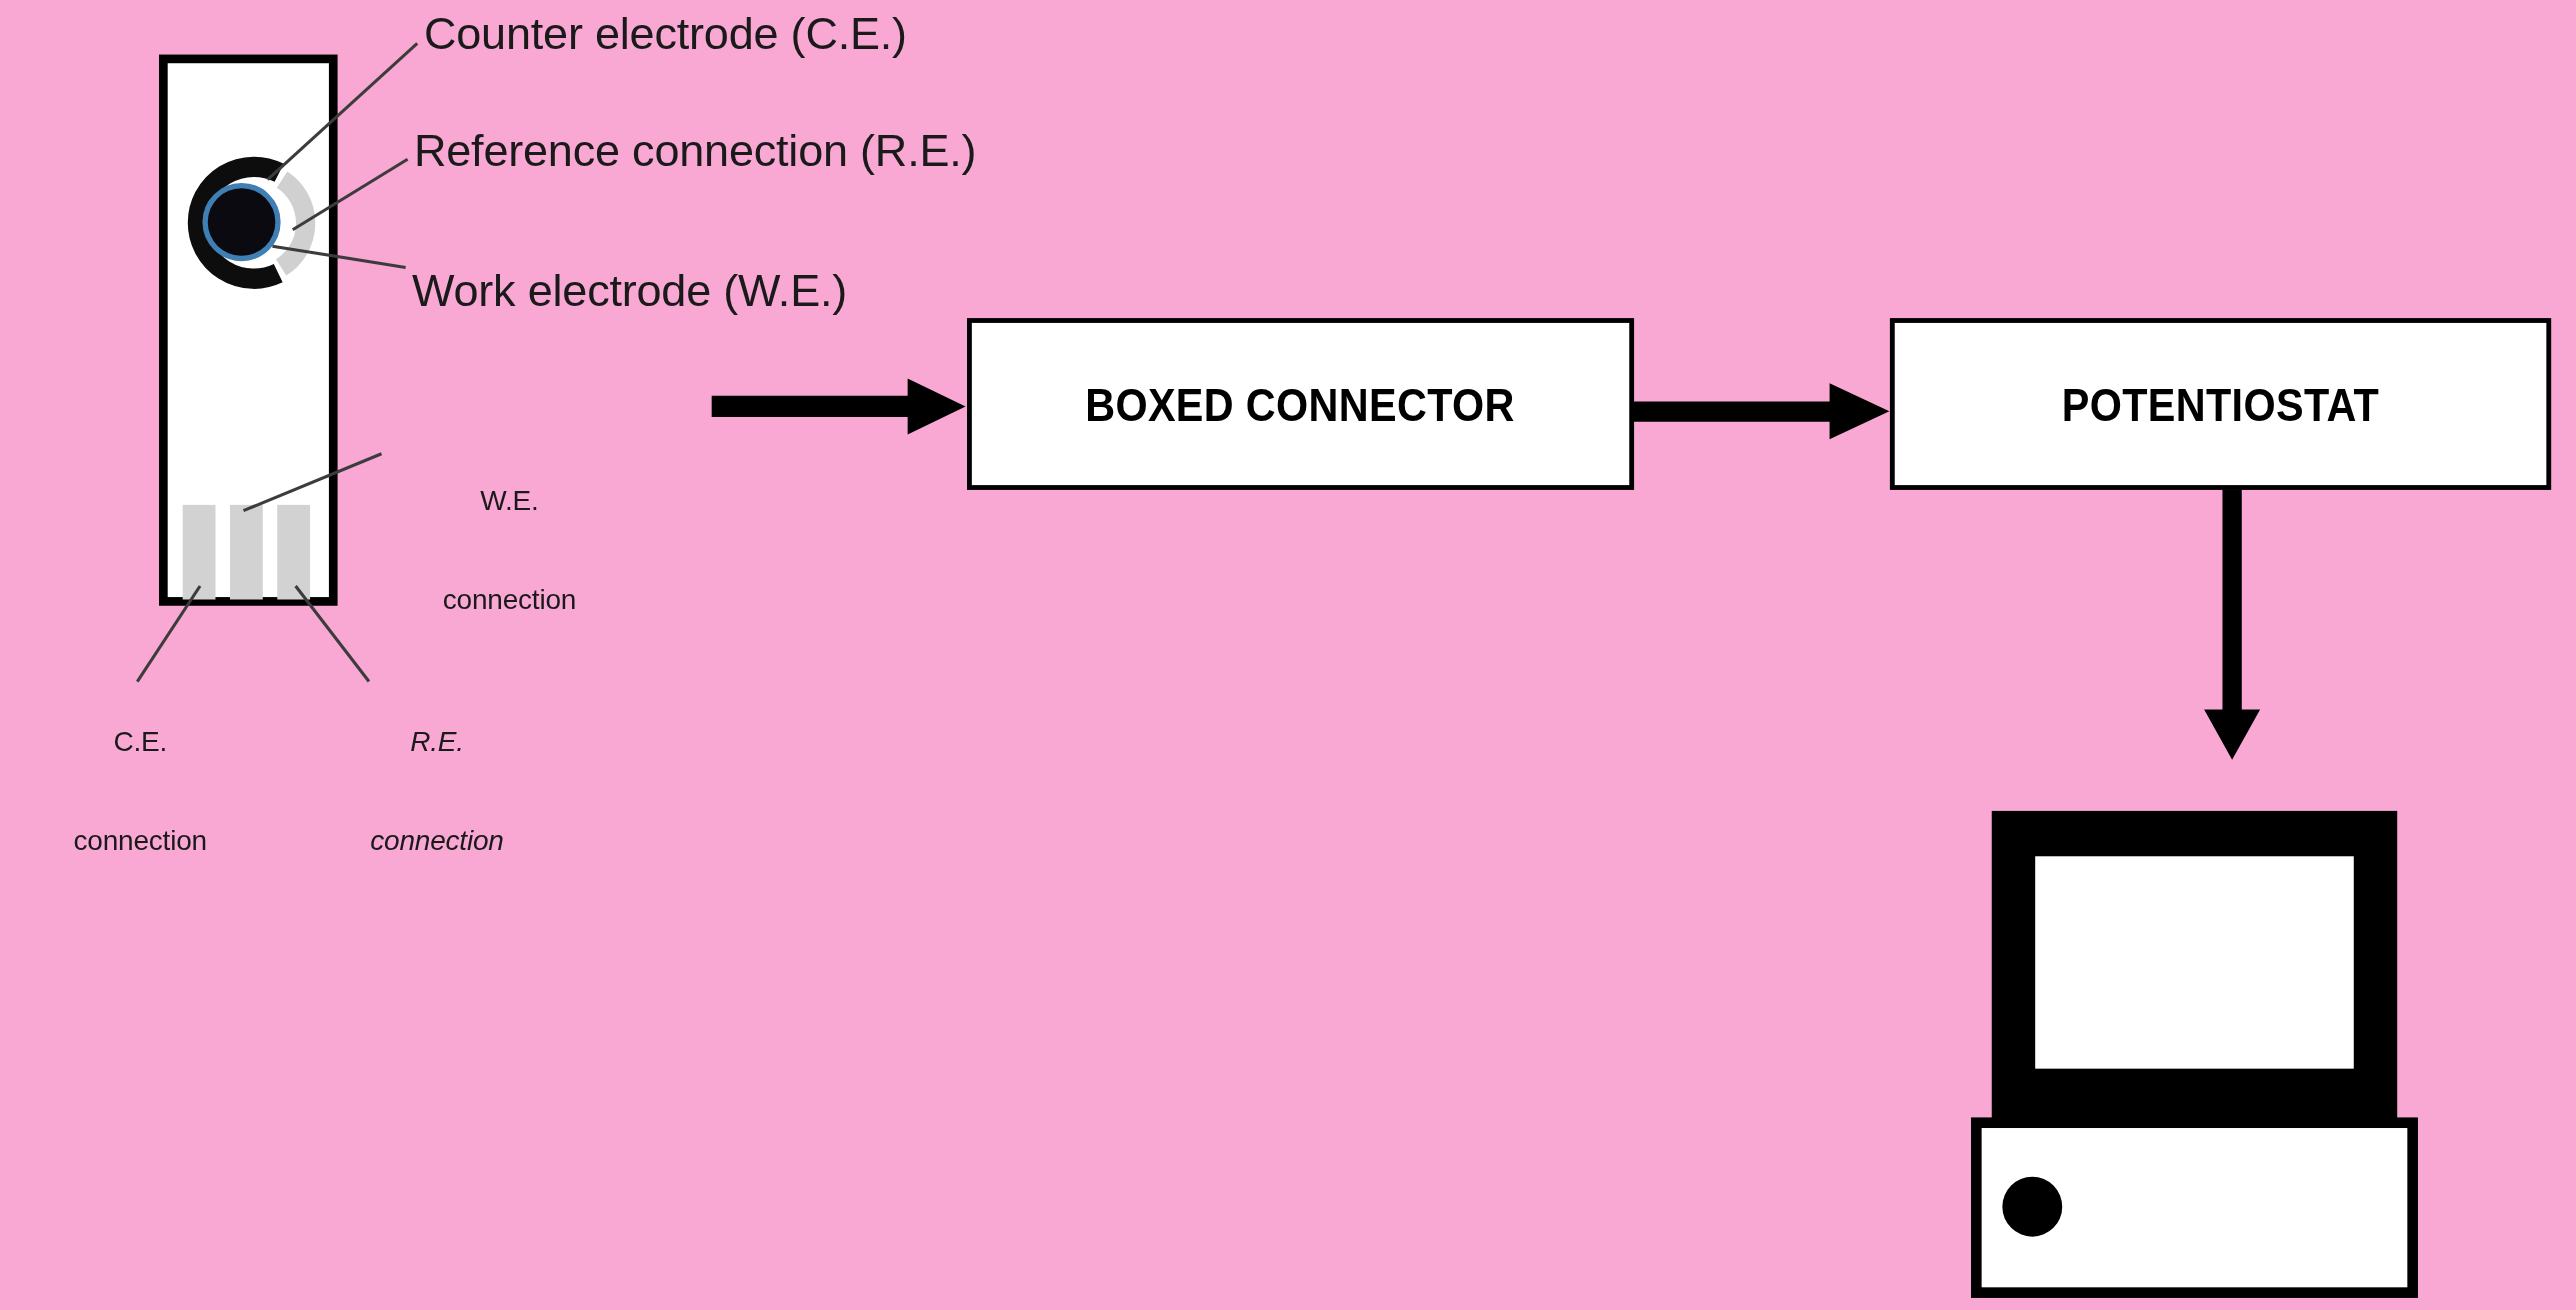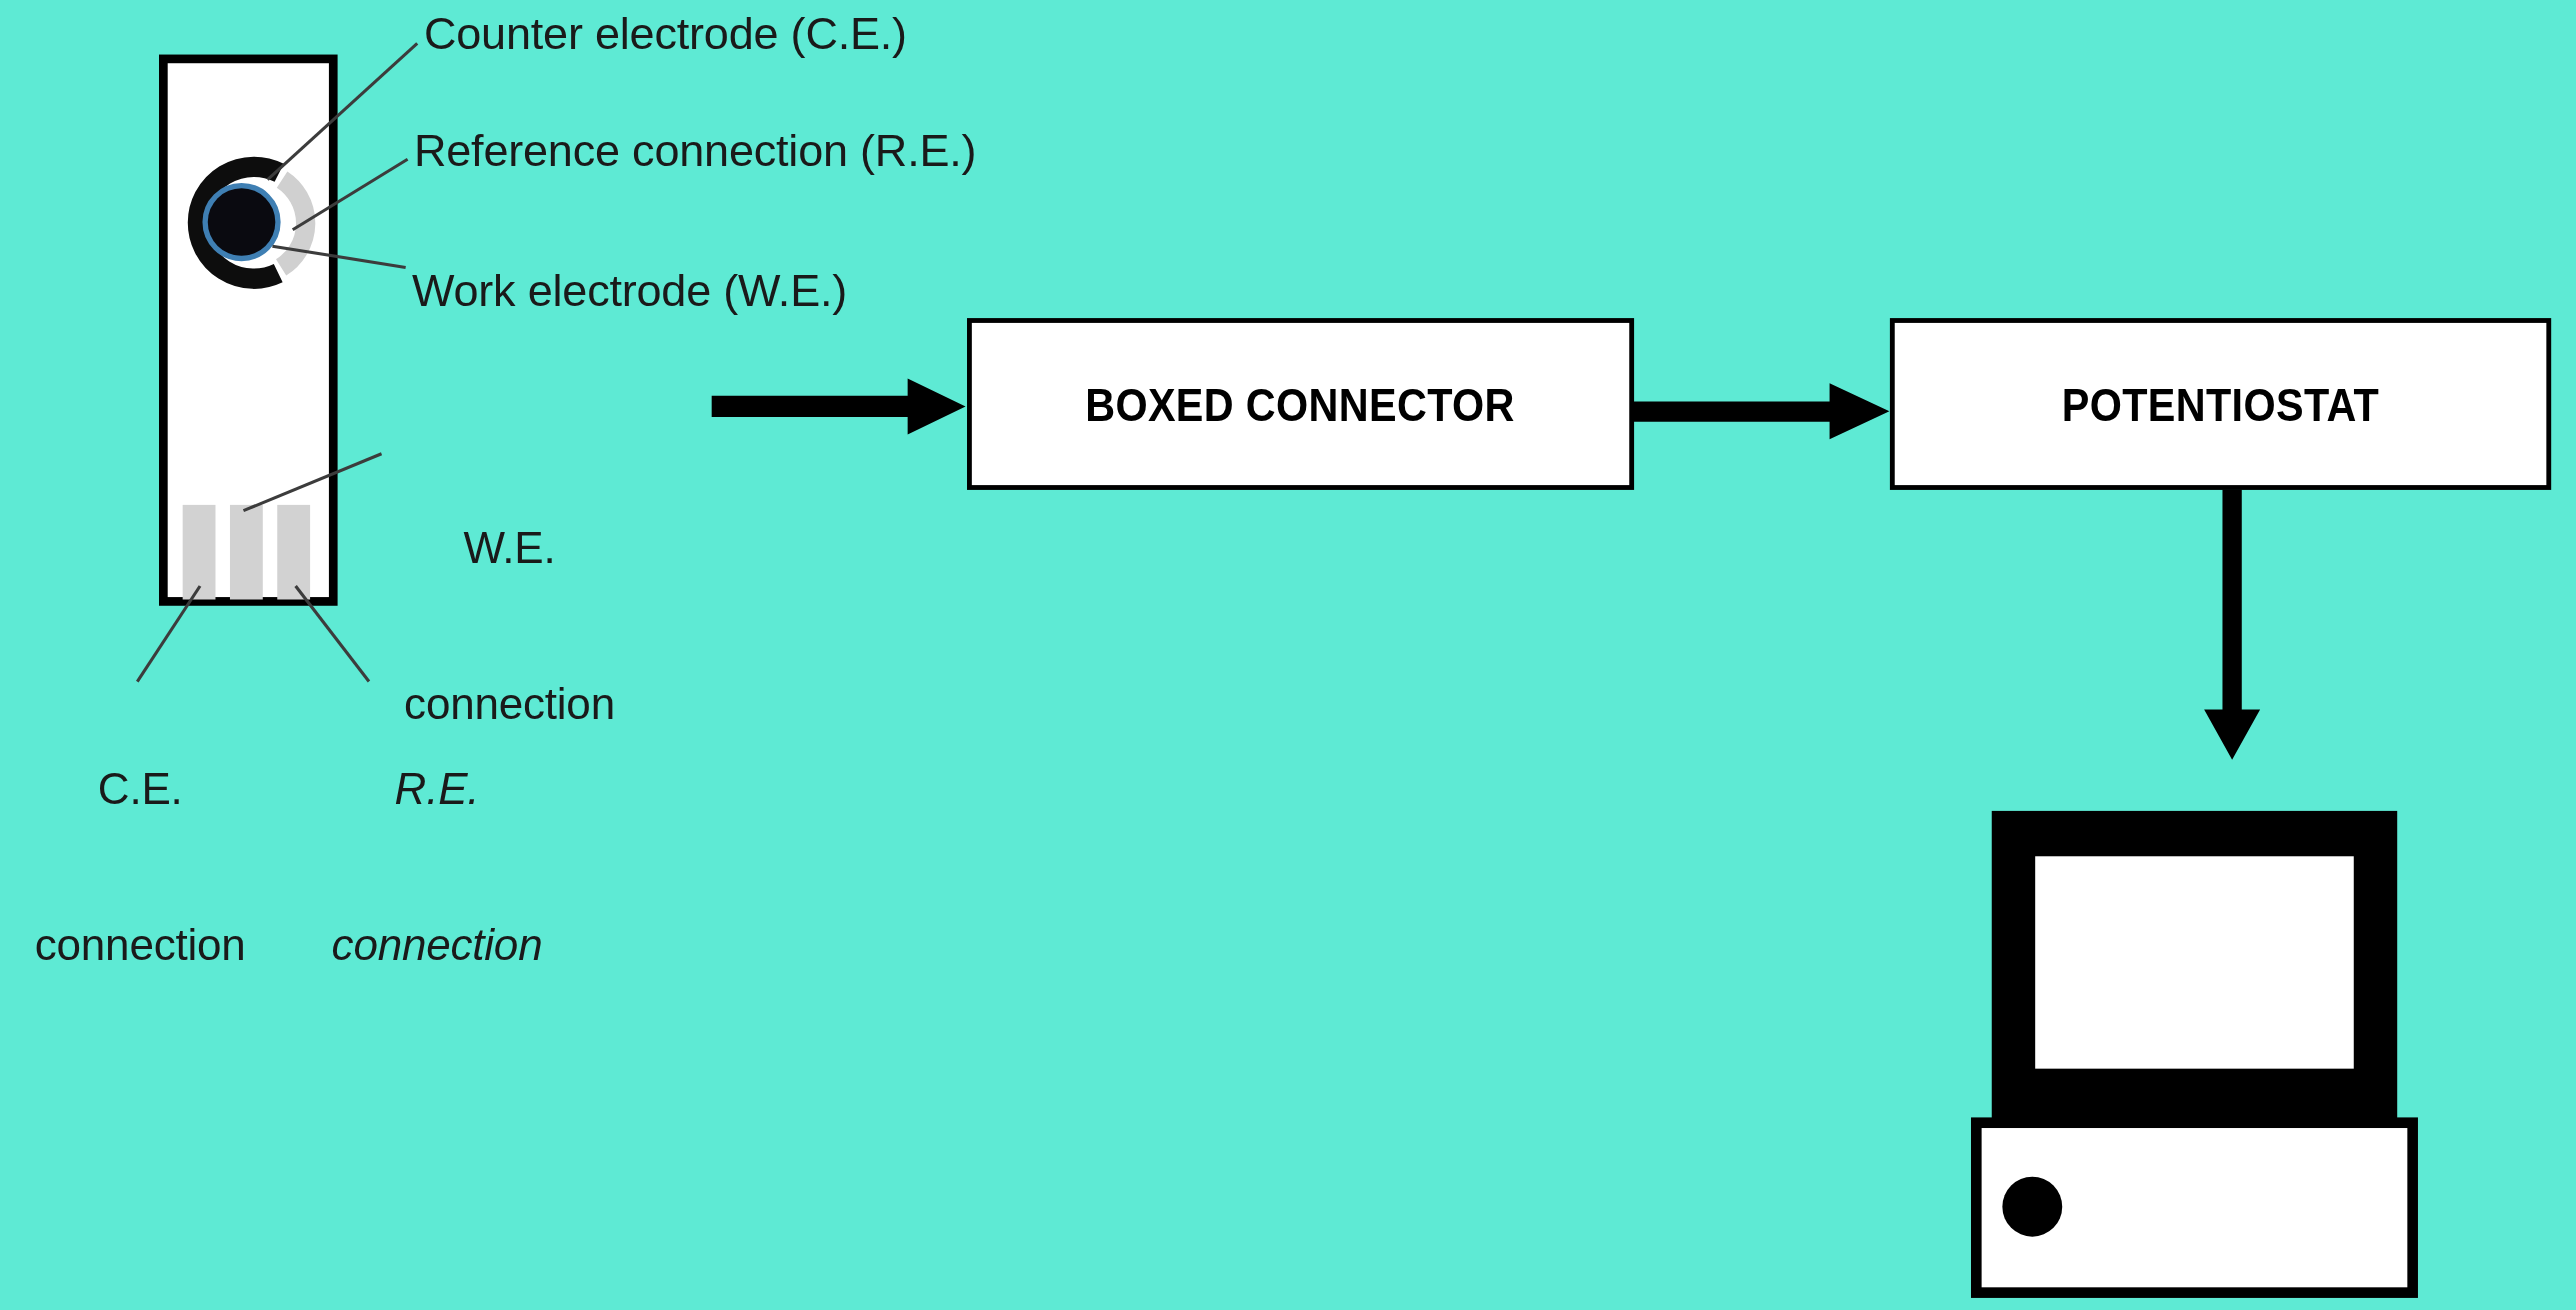--- a/index.html
+++ b/index.html
@@ -8,21 +8,21 @@
     padding: 0;
     background: #ffffff;
   }
   body {
     font-family: "Liberation Sans", sans-serif;
   }
   #stage {
     position: relative;
     width: 2576px;
     height: 1310px;
-    background: #5eead4;
+    background: #f9a8d4;
     overflow: hidden;
   }
   #stage svg.layer {
     position: absolute;
     left: 0;
     top: 0;
     width: 2576px;
     height: 1310px;
   }
   .lbl {
@@ -31,21 +31,21 @@
     font-family: "Liberation Sans", sans-serif;
     font-weight: 400;
     white-space: pre;
     line-height: 1.18;
   }
   .lbl-electrode {
     font-size: 45px;
     letter-spacing: -0.2px;
   }
   .lbl-conn {
-    font-size: 44px;
+    font-size: 28px;
     text-align: center;
     letter-spacing: -0.2px;
   }
   .boxlabel {
     position: absolute;
     display: flex;
     align-items: center;
     justify-content: center;
     font-family: "Liberation Sans", sans-serif;
     font-weight: 700;

